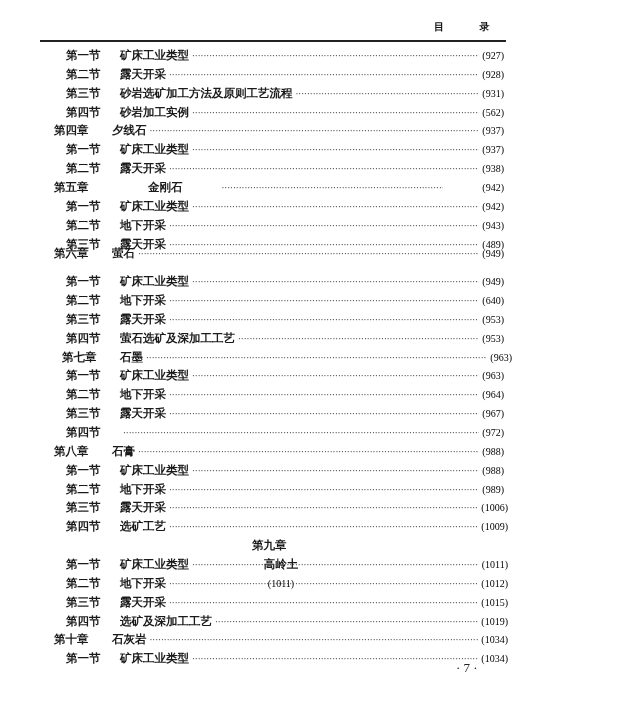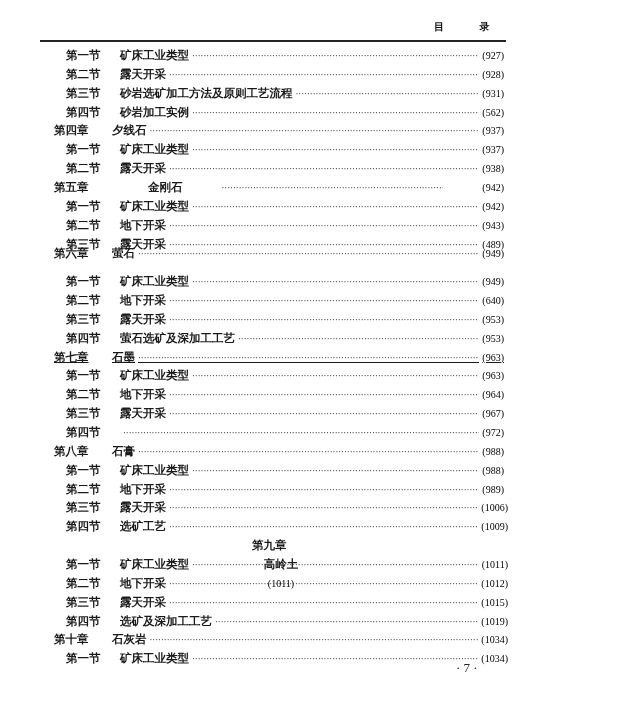--- a/index.html
+++ b/index.html
@@ -135,21 +135,21 @@
       <span class="title">露天开采</span>
       <span class="dots"></span>
       <span class="page">(953)</span>
     </div>
     <div class="row section" style="top: 284.75px; left: 66px; width: 438px;">
       <span class="label num">第四节</span>
       <span class="title">萤石选矿及深加工工艺</span>
       <span class="dots"></span>
       <span class="page">(953)</span>
     </div>
-    <div class="row chapter" style="top: 303.6px; left: 54px; width: 450px; text-decoration: underline;">
+    <div class="row chapter" style="top: 303.6px; left: 62px; width: 450px;">
       <span class="label num">第七章</span>
       <span class="title">石墨</span>
       <span class="dots"></span>
       <span class="page">(963)</span>
     </div>
     <div class="row section" style="top: 322.45px; left: 66px; width: 438px;">
       <span class="label num">第一节</span>
       <span class="title">矿床工业类型</span>
       <span class="dots"></span>
       <span class="page">(963)</span>

